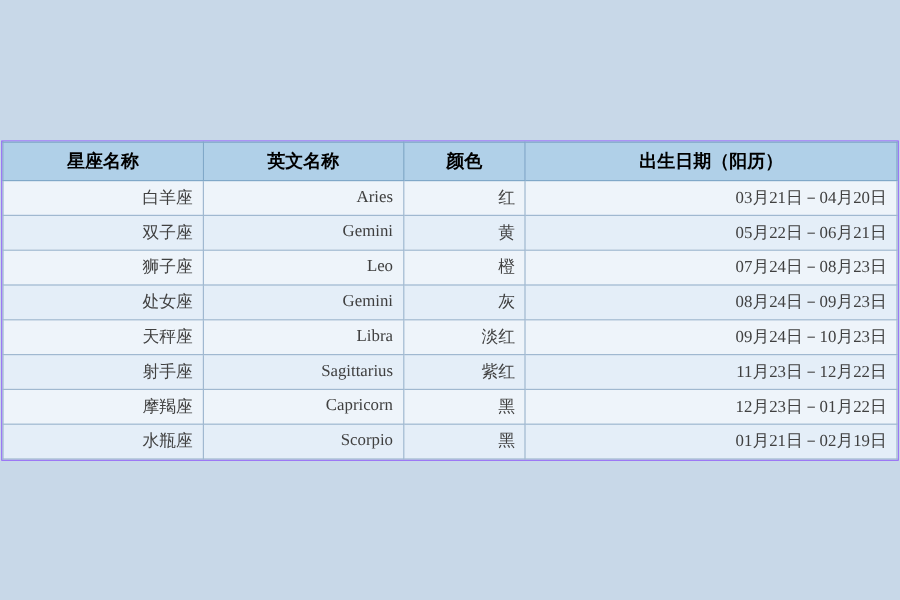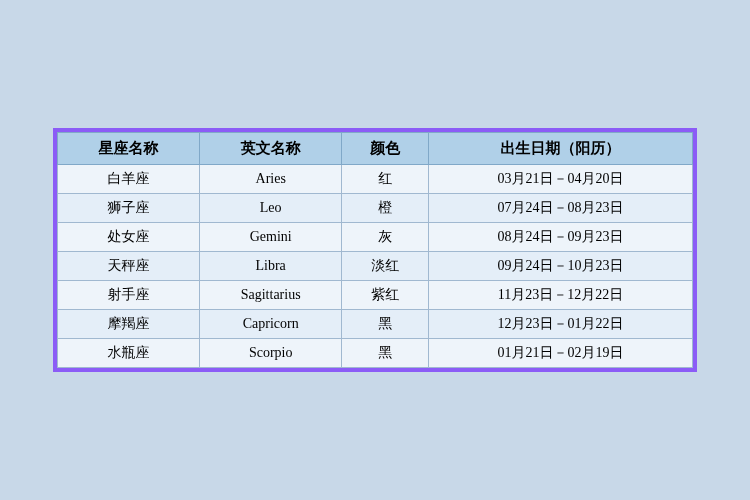--- a/index.html
+++ b/index.html
@@ -11,42 +11,42 @@
       background-color: #c8d8e8;
       display: flex;
       justify-content: center;
       align-items: center;
       width: 750px;
       height: 500px;
       font-family: "SimSun", "STSong", serif;
     }
     .table-container {
       background-color: #e8f0f8;
-      border: 4px solid #8b5cf6;
-      width: 644px;
+      border: 1px solid #8b5cf6;
+      width: 748px;
     }
     table {
       width: 100%;
       border-collapse: collapse;
     }
     thead tr th {
       background-color: #b0d0e8;
       border: 1px solid #80a8c8;
       padding: 6px 8px;
       text-align: center;
       font-weight: bold;
       font-size: 15px;
       color: #000;
     }
     tbody tr td {
       border: 1px solid #a0b8d0;
       padding: 5px 8px;
-      text-align: center;
+      text-align: right;
       font-size: 14px;
-      color: #000000;
+      color: #404040;
       background-color: #eef4fa;
     }
     tbody tr:nth-child(even) td {
       background-color: #e4eef8;
     }
   </style>
 </head>
 <body>
 
 <div class="table-container">
@@ -58,20 +58,26 @@
         <th>颜色</th>
         <th>出生日期（阳历）</th>
       </tr>
     </thead>
     <tbody id="table-body">
     <tr>
           <td>白羊座</td>
           <td>Aries</td>
           <td>红</td>
           <td>03月21日－04月20日</td>
+        </tr>
+        <tr>
+          <td>双子座</td>
+          <td>Gemini</td>
+          <td>黄</td>
+          <td>05月22日－06月21日</td>
         </tr>
         <tr>
           <td>狮子座</td>
           <td>Leo</td>
           <td>橙</td>
           <td>07月24日－08月23日</td>
         </tr>
         <tr>
           <td>处女座</td>
           <td>Gemini</td>

